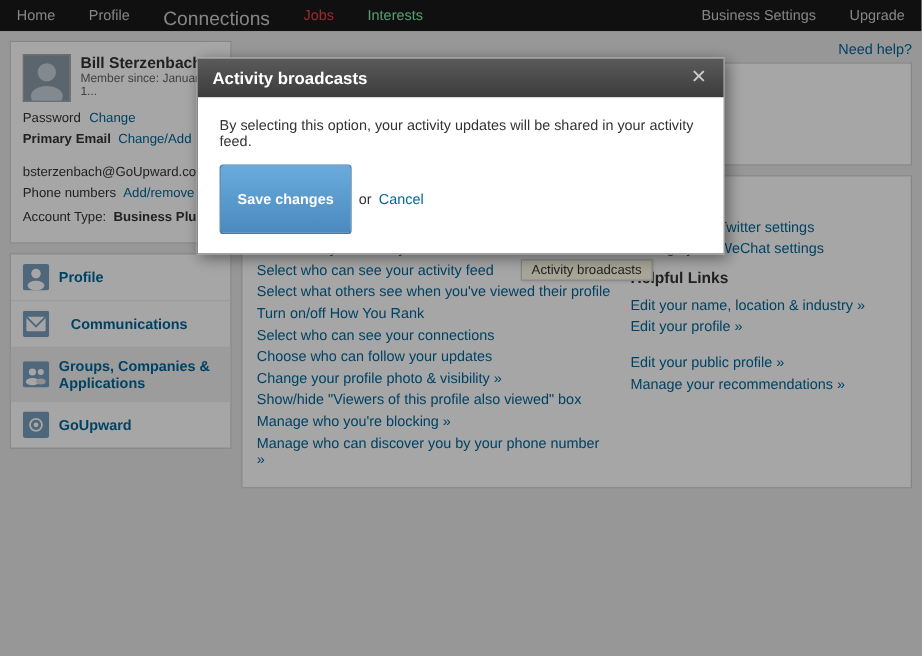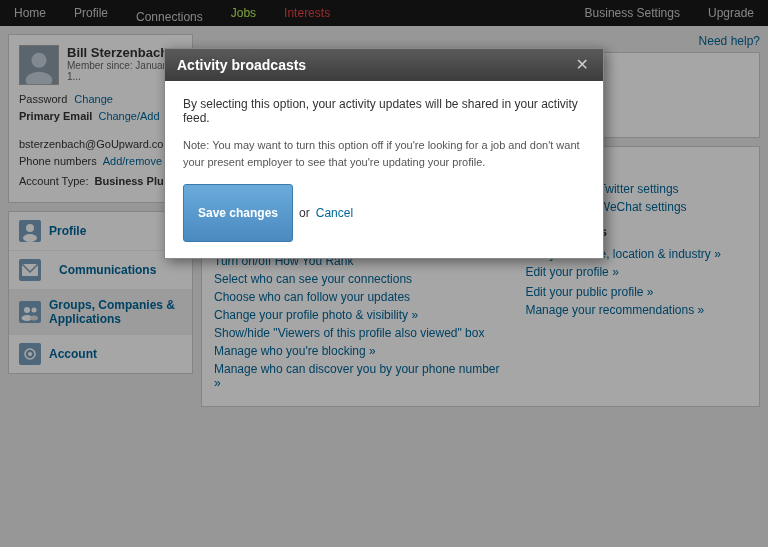--- a/index.html
+++ b/index.html
@@ -5,23 +5,23 @@
     * { box-sizing: border-box; margin: 0; padding: 0; }
     body { font-family: Arial, Helvetica, sans-serif; font-size: 12px; background: #e8e8e8; width: 768px; min-height: 547px; overflow: hidden; }
   </style>
 </head>
 <body>
 
 <nav style="background:#1a1a1a;height:26px;display:flex;align-items:center;gap:34px;">
   <div style="display:flex;align-items:stretch;height:100%;">
     <div style="color:#ccc;padding:0 14px;font-size:12px;display:flex;align-items:center;cursor:pointer;height:26px;">Home</div>
     <div style="color:#ccc;padding:0 14px;font-size:12px;display:flex;align-items:center;cursor:pointer;height:26px;">Profile</div>
-    <div style="color:#ccc;padding:0 14px;font-size:12px;display:flex;align-items:center;cursor:pointer;height:33px;">Connections</div>
-    <div style="color:#bef264;padding:0 14px;font-size:12px;display:flex;align-items:center;cursor:pointer;height:26px;">Jobs</div>
-    <div style="color:#ef4444;padding:0 14px;font-size:12px;display:flex;align-items:center;cursor:pointer;height:26px;">Interests</div>
+    <div style="color:#ccc;padding:0 14px;font-size:16px;display:flex;align-items:center;cursor:pointer;height:33px;">Connections</div>
+    <div style="color:#ef4444;padding:0 14px;font-size:12px;display:flex;align-items:center;cursor:pointer;height:26px;">Jobs</div>
+    <div style="color:#86efac;padding:0 14px;font-size:12px;display:flex;align-items:center;cursor:pointer;height:26px;">Interests</div>
   </div>
   <div style="margin-left:auto;display:flex;align-items:center;">
     <div style="color:#ccc;padding:0 14px;font-size:12px;display:flex;align-items:center;cursor:pointer;height:26px;">Business Settings</div>
     <div style="color:#ccc;padding:0 14px;font-size:12px;display:flex;align-items:center;cursor:pointer;height:26px;">Upgrade</div>
   </div>
 </nav>
 
 <div style="display:flex;gap:8px;padding:8px;background:#e8e8e8;min-height:521px;">
 
   <div style="width:185px;flex-shrink:0;">
@@ -100,21 +100,21 @@
       </div>
 
       <div style="display:flex;align-items:center;gap:8px;padding:8px 10px;cursor:pointer;">
         <div style="width:22px;height:22px;flex-shrink:0;display:flex;align-items:center;justify-content:center;">
           <svg width="22" height="22" viewBox="0 0 22 22" xmlns="http://www.w3.org/2000/svg">
             <rect width="22" height="22" rx="2" fill="#7a9fbe"></rect>
             <circle cx="11" cy="11" r="5" fill="none" stroke="#fff" stroke-width="1.5"></circle>
             <circle cx="11" cy="11" r="2" fill="#fff"></circle>
           </svg>
         </div>
-        <span style="font-size:12px;color:#006699;font-weight:bold;">Account</span>
+        <span style="font-size:12px;color:#006699;font-weight:bold;">GoUpward</span>
       </div>
     </div>
   </div>
 
   <div style="flex:1;">
 
     <div style="text-align:right;padding-bottom:4px;">
       <a style="color:#006699;font-size:12px;text-decoration:none;">Need help?</a>
     </div>
 
@@ -155,40 +155,39 @@
 
       <div style="flex:0.9;">
         <div style="font-size:13px;font-weight:bold;color:#333;margin-bottom:8px;">Settings</div>
         <ul style="list-style:none;margin-bottom:10px;">
           <li style="margin-bottom:4px;"><a style="color:#006699;text-decoration:none;font-size:12px;cursor:pointer;">Manage your Twitter settings</a></li>
           <li style="margin-bottom:4px;"><a style="color:#006699;text-decoration:none;font-size:12px;cursor:pointer;">Manage your WeChat settings</a></li>
         </ul>
         <div style="font-size:13px;font-weight:bold;color:#333;margin-bottom:8px;">Helpful Links</div>
         <ul style="list-style:none;">
           <li style="margin-bottom:4px;"><a style="color:#006699;text-decoration:none;font-size:12px;cursor:pointer;">Edit your name, location &amp; industry »</a></li>
-          <li style="margin-bottom:6px;"><a style="color:#006699;text-decoration:none;font-size:12px;cursor:pointer;">Edit your profile »</a></li>
+          <li style="margin-bottom:16px;"><a style="color:#006699;text-decoration:none;font-size:12px;cursor:pointer;">Edit your profile »</a></li>
           <li style="margin-bottom:4px;"><a style="color:#006699;text-decoration:none;font-size:12px;cursor:pointer;">Edit your public profile »</a></li>
           <li style="margin-bottom:4px;"><a style="color:#006699;text-decoration:none;font-size:12px;cursor:pointer;">Manage your recommendations »</a></li>
         </ul>
       </div>
     </div>
   </div>
 </div>
 
 <div style="position:fixed;top:0;left:0;width:768px;height:547px;background:rgba(0,0,0,0.35);z-index:100;display:flex;align-items:flex-start;justify-content:center;padding-top:48px;">
   <div style="background:#fff;border:1px solid #888;width:440px;box-shadow:3px 3px 12px rgba(0,0,0,0.45);">
 
     <div style="background:linear-gradient(to bottom,#5a5a5a,#3c3c3c);color:#fff;padding:8px 12px;display:flex;align-items:center;justify-content:space-between;">
       <span style="font-size:14px;font-weight:bold;">Activity broadcasts</span>
       <button style="color:#ccc;font-size:16px;cursor:pointer;background:none;border:none;line-height:1;padding:0 2px;">✕</button>
     </div>
 
     <div style="padding:16px 18px;">
       <p style="font-size:12px;color:#333;margin-bottom:12px;">By selecting this option, your activity updates will be shared in your activity feed.</p>
-      <p style="font-size:11px;color:#555;margin-bottom:14px;line-height:1.5;">Note: You may want to turn this option off if you're looking for a job and don't want your present employer to see that you're updating your profile.</p>
       <div style="display:flex;align-items:center;gap:6px;">
         <button style="background:linear-gradient(to bottom,#6aabdc,#4a8abf);border:1px solid #3a7aaf;color:#fff;font-weight:bold;padding:21px 14px;cursor:pointer;font-size:12px;border-radius:3px;">Save changes</button>
         <span style="font-size:12px;color:#333;">or</span>
         <a style="color:#006699;text-decoration:none;font-size:12px;cursor:pointer;">Cancel</a>
       </div>
     </div>
   </div>
 </div>
 
 </body></html>

